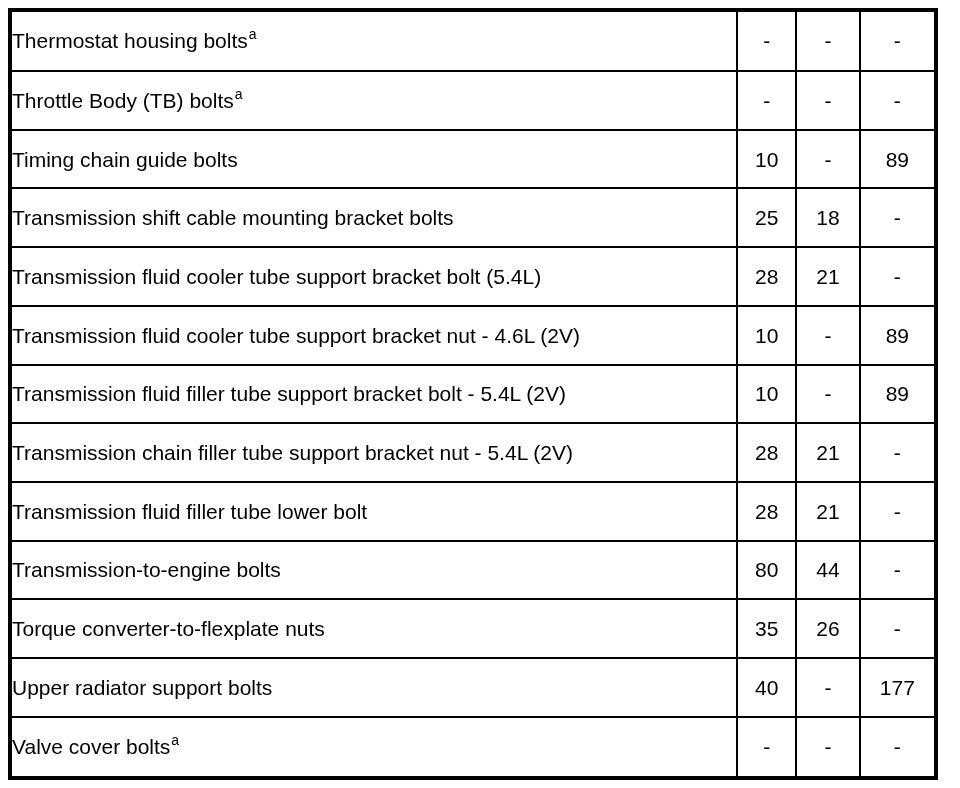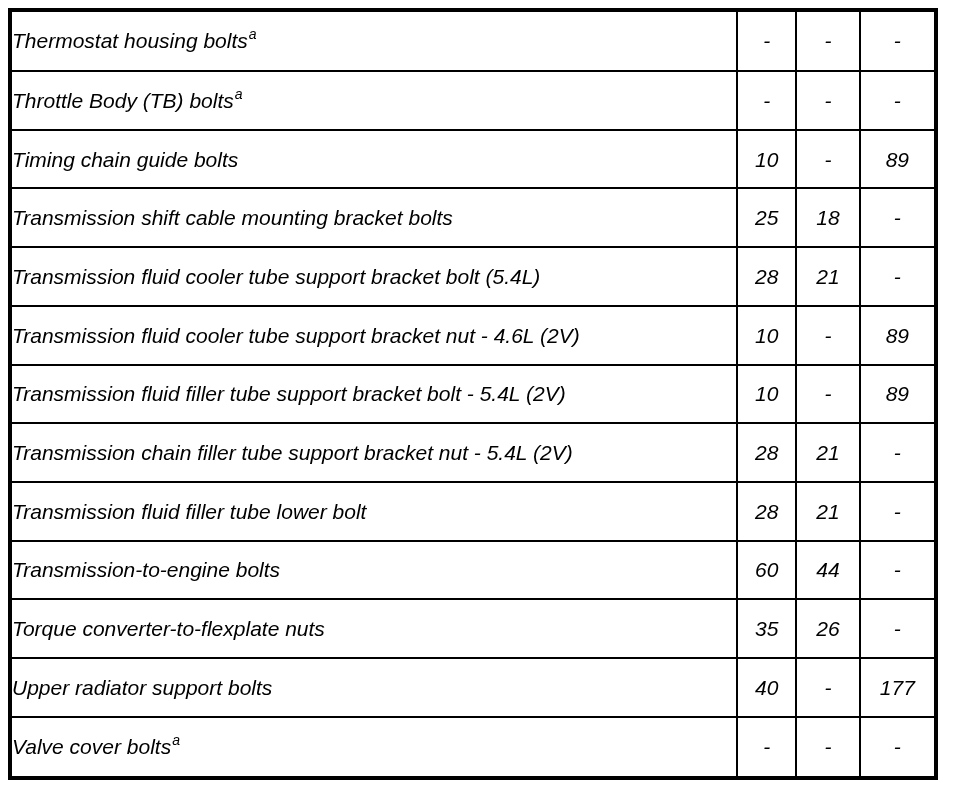--- a/index.html
+++ b/index.html
@@ -20,21 +20,21 @@
   table.torque-table {
     position: absolute;
     left: 8px;
     top: 8px;
     width: 930px;
     height: 772px;
     border-collapse: collapse;
     table-layout: fixed;
     background: #ffffff;
   }
-  table.torque-table { border: 4px solid #000000; font-style: italic; }
+  table.torque-table { border: 4px solid #000000; }
   table.torque-table td {
     border: 2px solid #000000;
     font-size: 21px;
     line-height: 1.1;
     color: #000000;
     vertical-align: middle;
     padding: 0;
     overflow: hidden;
     white-space: nowrap;
   }
@@ -115,21 +115,21 @@
           <td class="val">-</td>
         </tr>
         <tr>
           <td class="desc">Transmission fluid filler tube lower bolt</td>
           <td class="val">28</td>
           <td class="val">21</td>
           <td class="val">-</td>
         </tr>
         <tr>
           <td class="desc">Transmission-to-engine bolts</td>
-          <td class="val">60</td>
+          <td class="val">80</td>
           <td class="val">44</td>
           <td class="val">-</td>
         </tr>
         <tr>
           <td class="desc">Torque converter-to-flexplate nuts</td>
           <td class="val">35</td>
           <td class="val">26</td>
           <td class="val">-</td>
         </tr>
         <tr>

